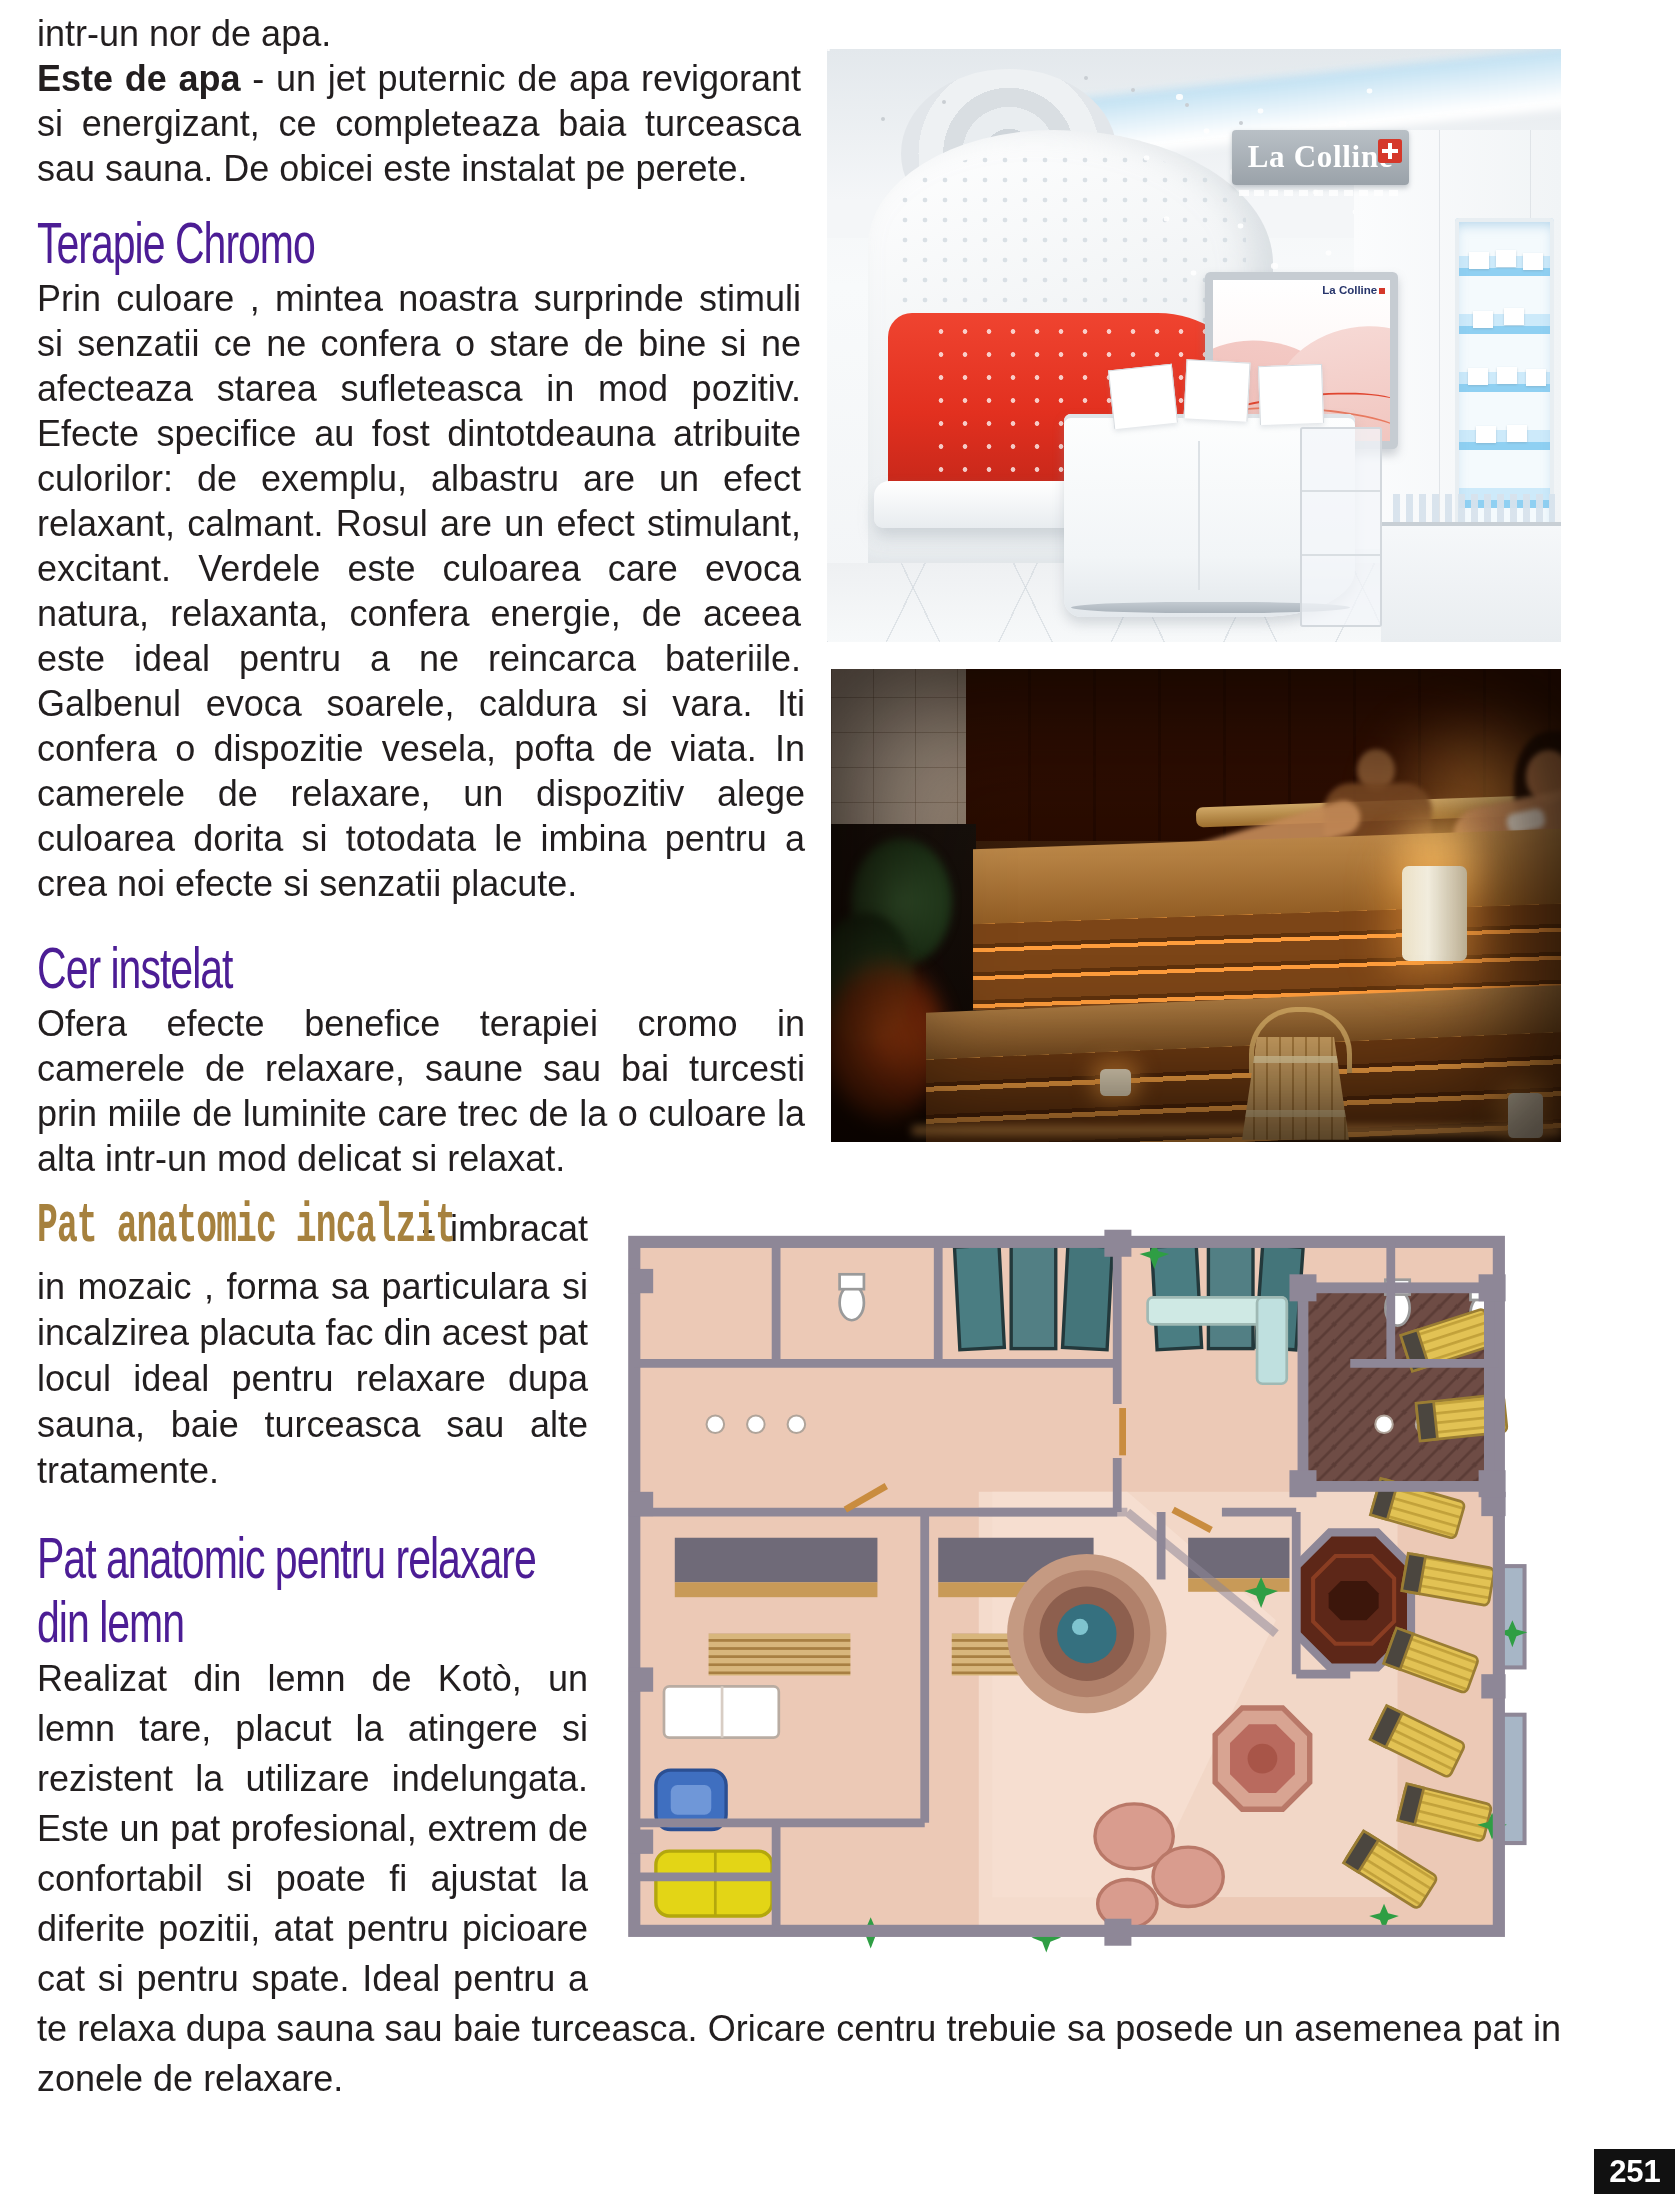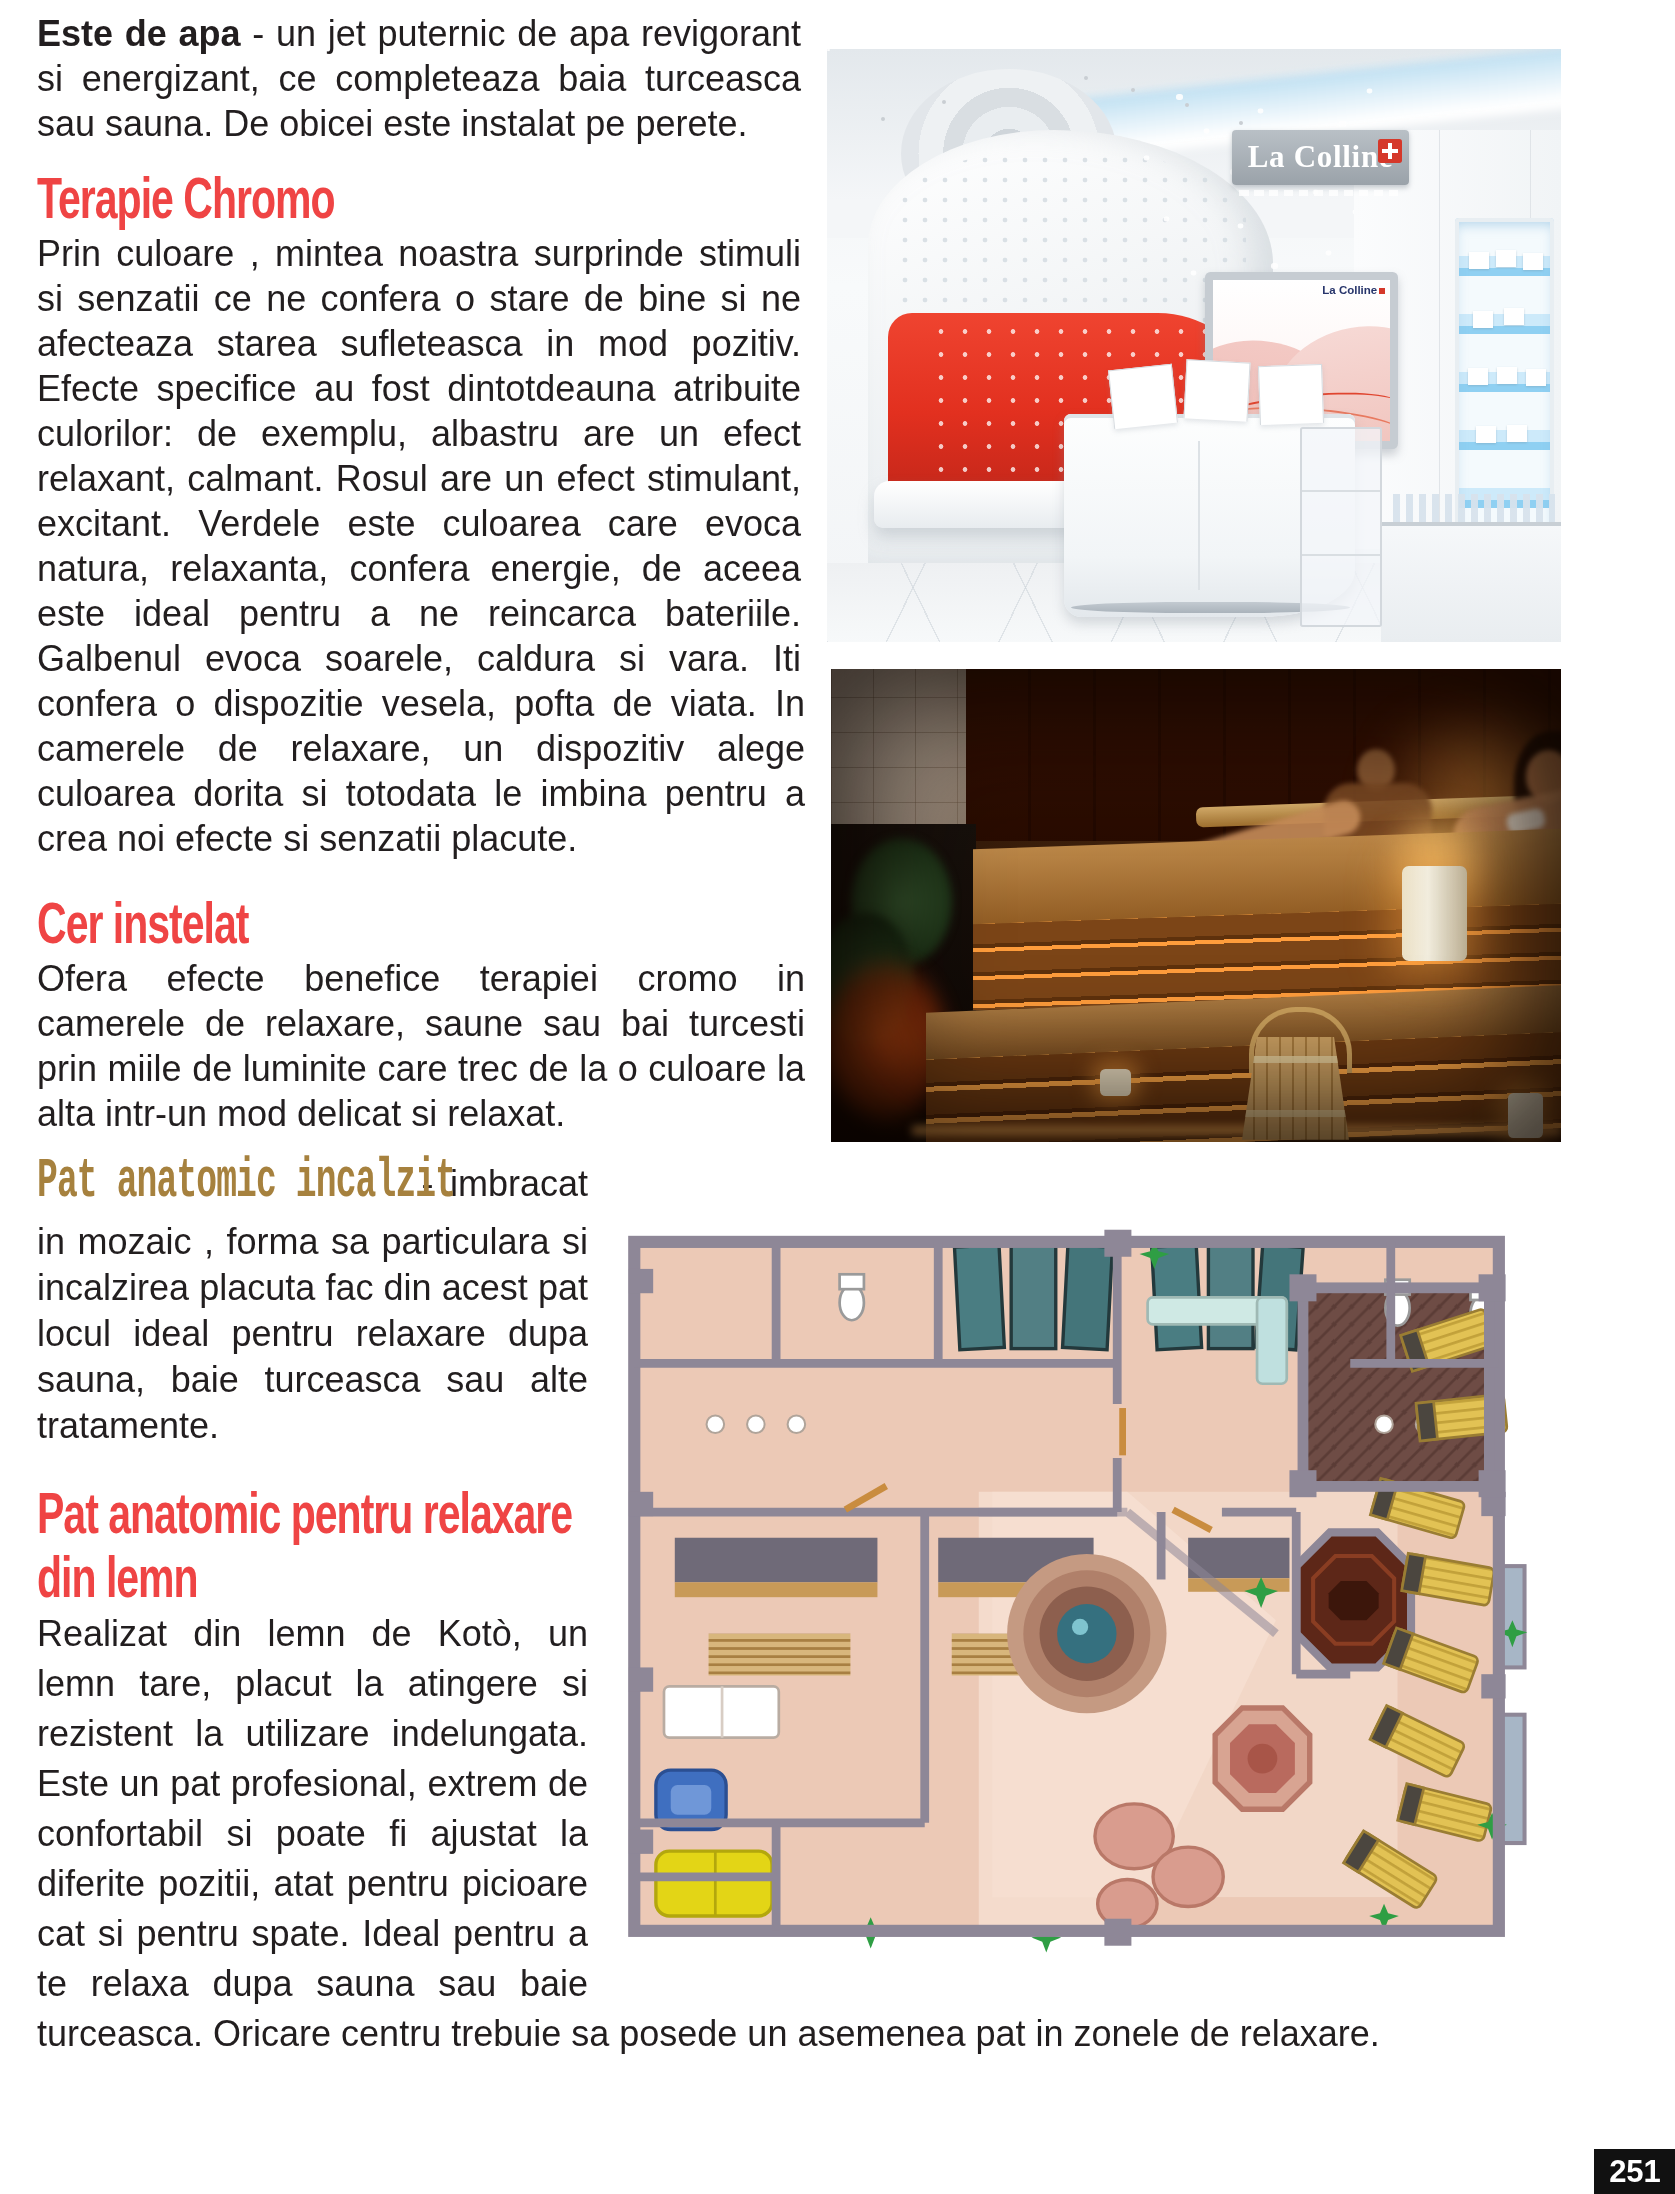--- a/index.html
+++ b/index.html
@@ -6,21 +6,21 @@
   .page{
     position:relative;width:1676px;height:2194px;background:#ffffff;
     font-family:"Liberation Sans","DejaVu Sans",sans-serif;
     color:#221e1f;overflow:hidden;
     -webkit-font-smoothing:antialiased;
   }
   .content{padding:10.8px 115px 0 37px;}
   .para{margin:0;text-align:justify;font-size:36px;line-height:45px;}
   .para .lead{font-weight:bold;}
   .h-block{
-    margin:0;color:#ef4444;font-weight:bold;letter-spacing:-1.4px;
+    margin:0;color:#4c1d95;font-weight:normal;letter-spacing:-1.4px;
     font-size:57px;line-height:65px;white-space:nowrap;
   }
   .h-block .hline{display:block;transform:scaleX(0.72);transform-origin:0 50%;white-space:nowrap;}
   .h1{margin-top:20px;}
   .h2{margin-top:30px;}
   .h3{margin-top:32px;line-height:64px;}
   .p4{}
   .p6{margin-top:13.5px;line-height:46px;}
   .h-inline-wrap{display:inline-block;width:368px;vertical-align:baseline;line-height:65px;font-family:Liberation Mono, monospace;}
   .h-inline{
@@ -439,20 +439,21 @@
         </g>
 
         <g fill="#c98c3f">
           <rect x="748" y="306" width="10" height="70"></rect>
           <rect x="340" y="452" width="70" height="10" transform="rotate(-30 340 452)"></rect>
           <rect x="830" y="452" width="64" height="10" transform="rotate(28 830 452)"></rect>
         </g>
       </svg>
     </div>
 
+    <p class="para p1">intr-un nor de apa.</p>
 
     <p class="para p2"><span class="lead">Este de apa</span><span> - un jet puternic de apa revigorant si energizant, ce completeaza baia turceasca sau sauna. De obicei este instalat pe perete.</span></p>
 
 
     <h2 class="h-block h1">
         <span class="hline">Terapie Chromo</span>
       </h2>
     <p class="para p4">Prin culoare , mintea noastra surprinde stimuli si senzatii ce ne confera o stare de bine si ne afecteaza starea sufleteasca in mod pozitiv. Efecte specifice au fost dintotdeauna atribuite culorilor: de exemplu, albastru are un efect relaxant, calmant. Rosul are un efect stimulant, excitant. Verdele este culoarea care evoca natura, relaxanta, confera energie, de aceea este ideal pentru a ne reincarca bateriile. Galbenul evoca soarele, caldura si vara. Iti confera o dispozitie vesela, pofta de viata. In camerele de relaxare, un dispozitiv alege culoarea dorita si totodata le imbina pentru a crea noi efecte si senzatii placute.</p>
 
     <h2 class="h-block h2">

